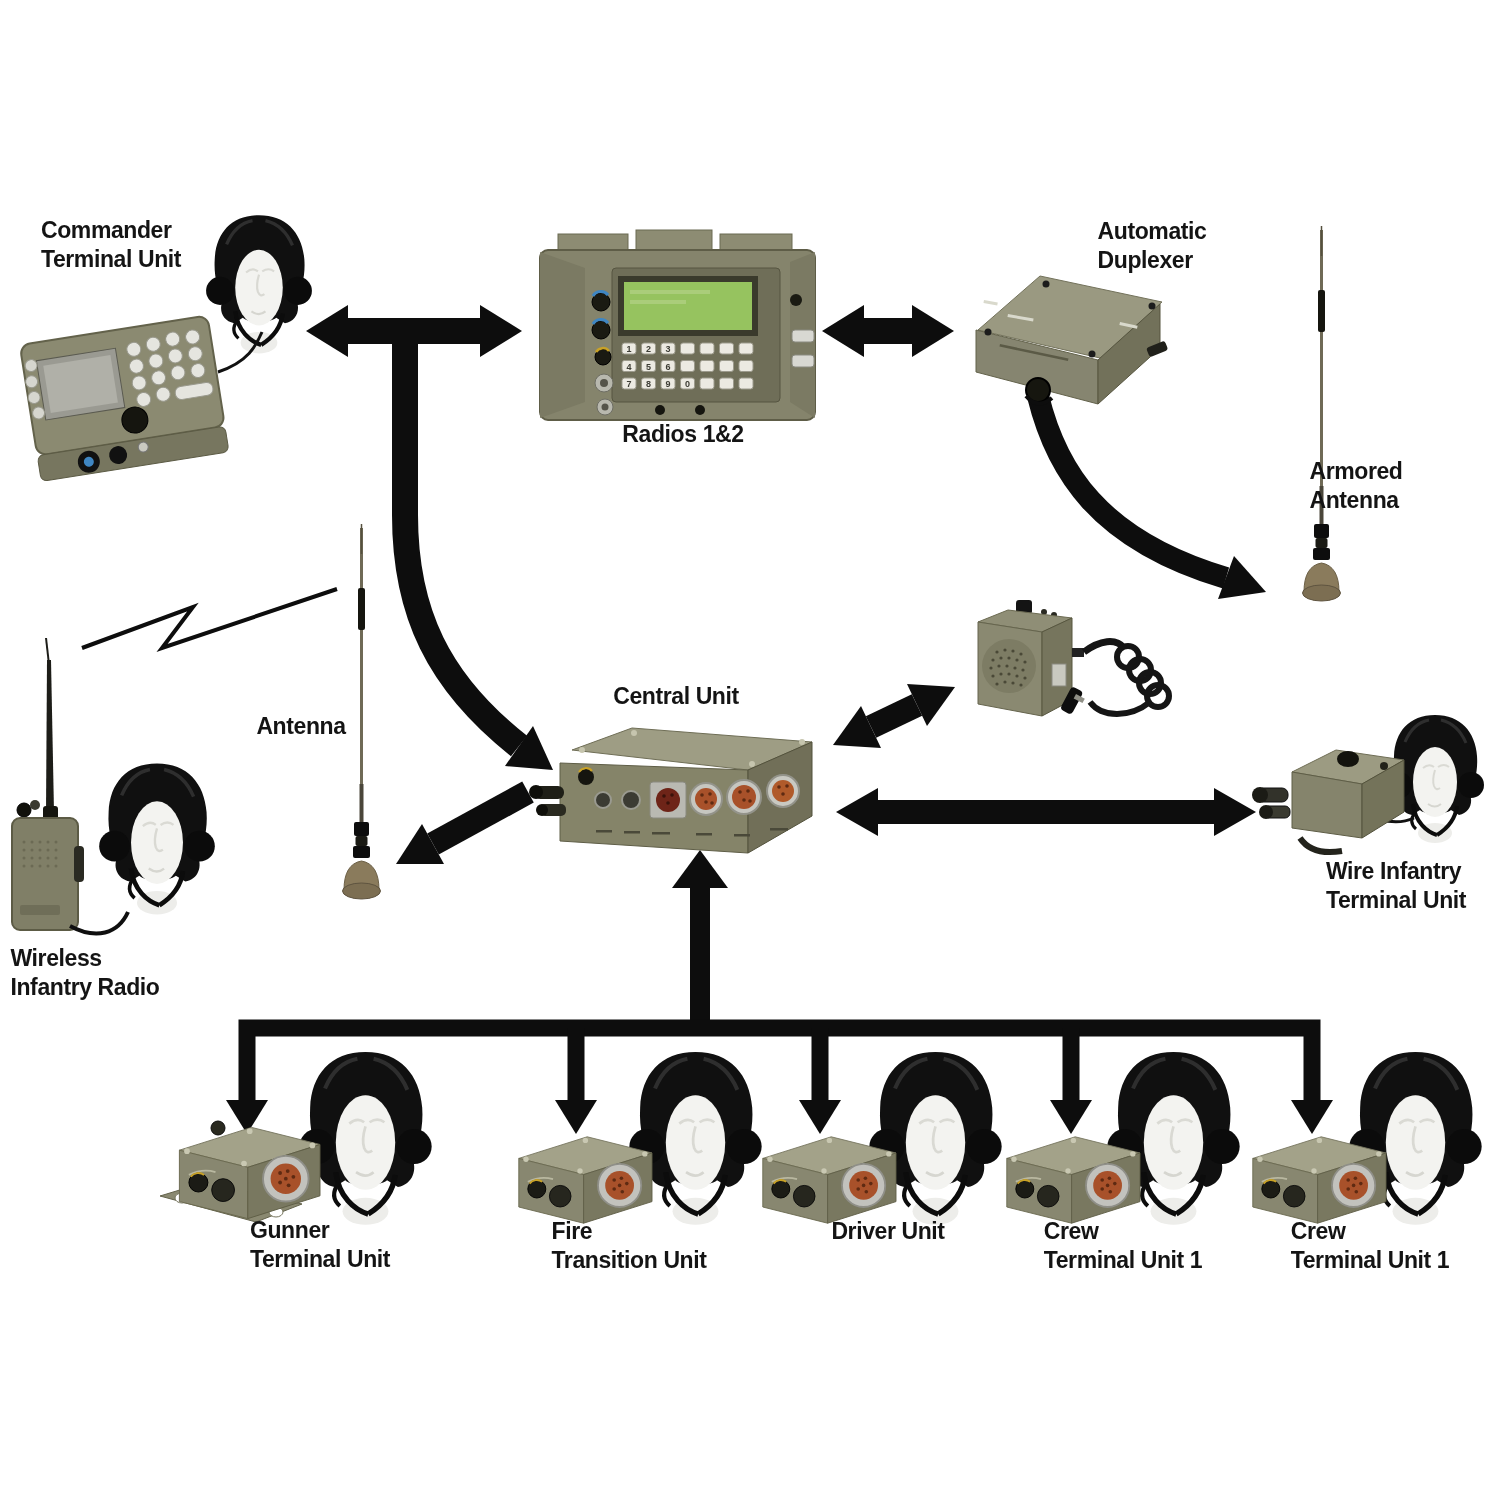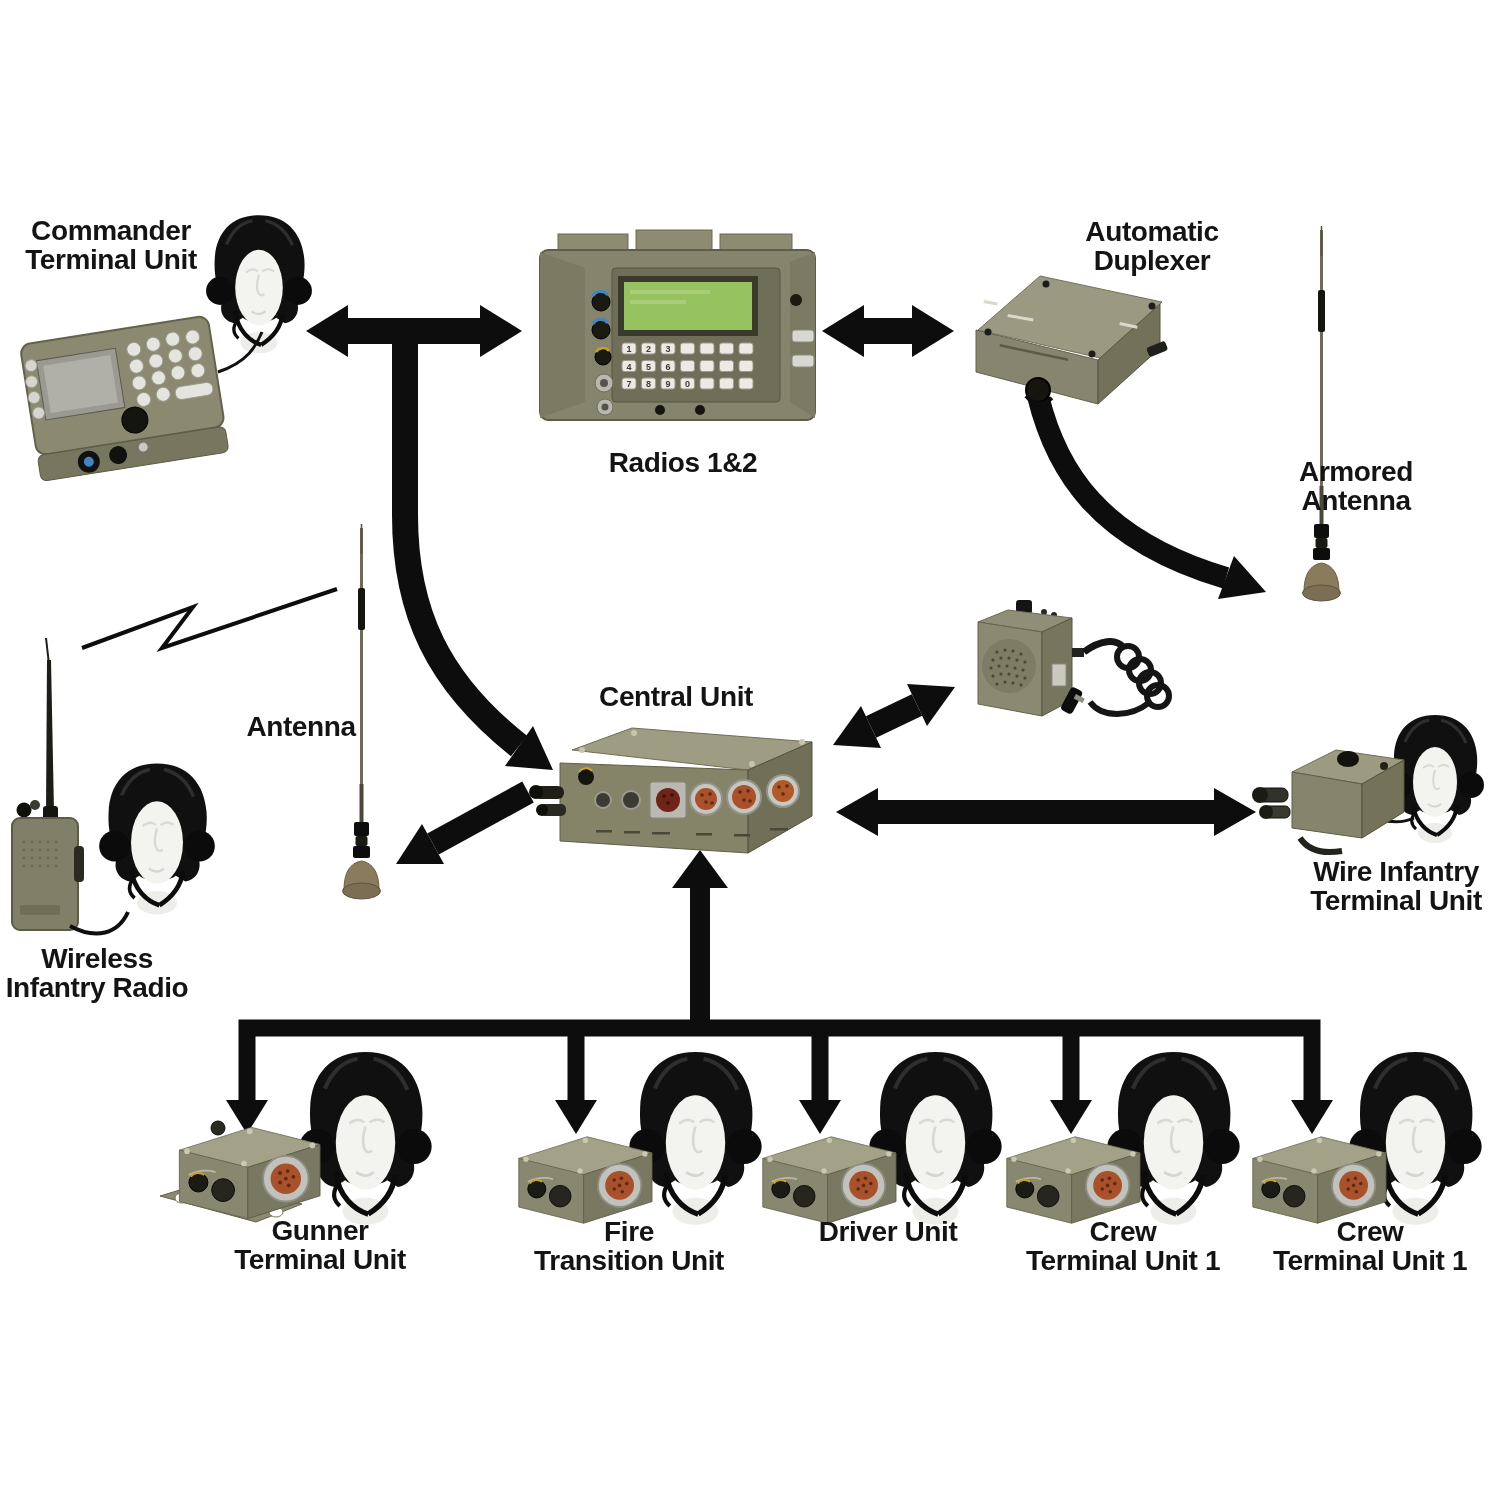--- a/index.html
+++ b/index.html
@@ -1,20 +1,20 @@
 <!DOCTYPE html>
 <html><head>
 <meta charset="utf-8">
 <style>
   html,body{margin:0;padding:0;background:#fff;}
   .stage{position:relative;width:1500px;height:1500px;background:#ffffff;overflow:hidden;
          font-family:"Liberation Sans",sans-serif;}
   .layer{position:absolute;left:0;top:0;}
-  .label{position:absolute;transform:translateX(-50%);text-align:center;font-weight:700;
-         font-size:28px;line-height:29px;color:#141414;letter-spacing:-0.4px;white-space:nowrap;}
+  .label{position:absolute;transform:translateX(-50%);font-weight:700;
+         font-size:23px;line-height:29px;color:#141414;letter-spacing:-0.4px;white-space:nowrap;}
 </style>
 </head>
 <body>
 
 <div class="stage">
 
 <svg class="layer" width="1500" height="1500" viewBox="0 0 1500 1500">
   <defs>
 
     <symbol id="head" viewBox="0 0 100 132">
@@ -413,21 +413,21 @@
   <use href="#jbox" width="170" height="115" transform="translate(996,1126) scale(0.9)"></use>
 
   <use href="#jbox" width="170" height="115" transform="translate(1242,1126) scale(0.9)"></use>
 </svg>
 
 <div class="label" style="left:111px;top:216px">
   <div>Commander</div>
   <div>Terminal Unit</div>
 </div>
 
-<div class="label" style="left:683px;top:448px">
+<div class="label" style="left:683px;top:420px">
   <div>Radios 1&amp;2</div>
 </div>
 
 <div class="label" style="left:1152px;top:217px">
   <div>Automatic</div>
   <div>Duplexer</div>
 </div>
 
 <div class="label" style="left:1356px;top:457px">
   <div>Armored</div>
@@ -441,21 +441,21 @@
 
 <div class="label" style="left:1396px;top:857px">
   <div>Wire Infantry</div>
   <div>Terminal Unit</div>
 </div>
 
 <div class="label" style="left:301px;top:712px">
   <div>Antenna</div>
 </div>
 
-<div class="label" style="left:97px;top:944px">
+<div class="label" style="left:85px;top:944px">
   <div>Wireless</div>
   <div>Infantry Radio</div>
 </div>
 
 <div class="label" style="left:320px;top:1216px">
   <div>Gunner</div>
   <div>Terminal Unit</div>
 </div>
 
 <div class="label" style="left:629px;top:1217px">

